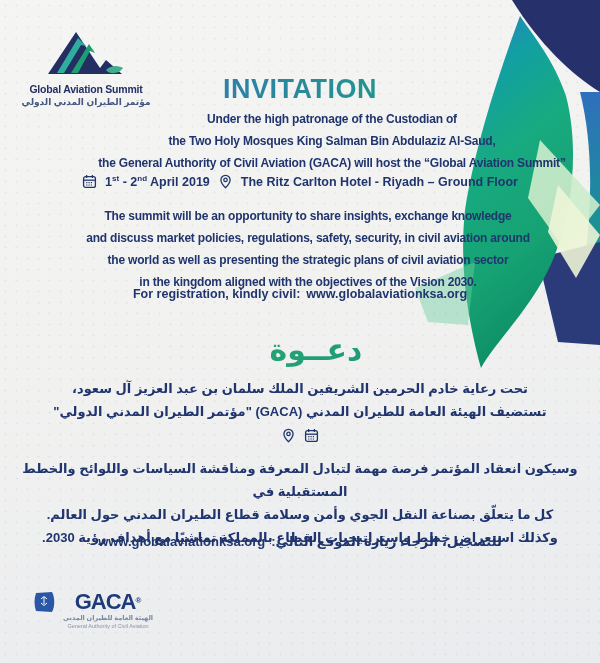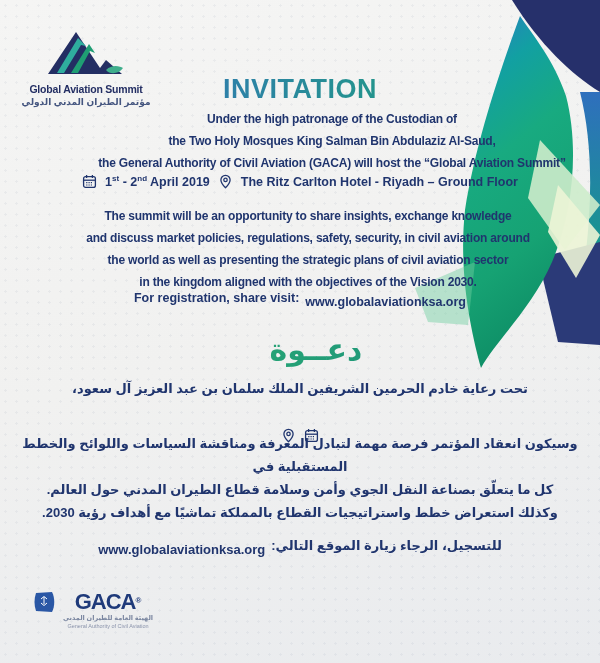--- a/index.html
+++ b/index.html
@@ -33,24 +33,24 @@
   .row{position:absolute;left:0;width:100%;display:flex;justify-content:center;align-items:center;
     gap:8px;color:#20356e;font-weight:bold;font-size:12.5px;}
   .date-row-en{top:174px;}
   .reg-row-en{top:287px;gap:6px;}
   sup.ord{font-size:8px;vertical-align:super;line-height:0;}
   .icon{flex:0 0 auto;display:inline-flex;}
   
   .ar-block{position:absolute;left:0;width:100%;text-align:center;direction:rtl;color:#20356e;}
   .ar-line{font-size:13px;line-height:23px;font-weight:bold;}
   .patronage-ar{top:377px;}
-  .summary-ar{top:432px;}
+  .summary-ar{top:457px;}
   .date-row-ar{top:428px;direction:rtl;font-size:13px;}
   .reg-row-ar{top:534px;direction:rtl;gap:6px;font-size:13px;}
-  .url{color:#20356e;margin-top:8px;}
+  .url{color:#20356e;}
   
   .gaca{position:absolute;left:32px;top:590px;display:flex;align-items:flex-start;gap:4px;}
   .gaca-text{display:flex;flex-direction:column;align-items:center;}
   .gaca-name{font-size:22px;font-weight:800;color:#1f3a7a;letter-spacing:-1px;line-height:24px;}
   .gaca-mark{font-size:8px;vertical-align:super;font-weight:bold;}
   .gaca-sub-ar{font-size:6.5px;color:#7a86a0;font-weight:bold;direction:rtl;line-height:8px;}
   .gaca-sub-en{font-size:5.5px;color:#8a93ab;line-height:8px;}
 </style>
 </head>
 <body>
@@ -126,28 +126,29 @@
   </div>
 
   <div class="en-block summary-en">
     <div class="en-line">The summit will be an opportunity to share insights, exchange knowledge</div>
     <div class="en-line">and discuss market policies, regulations, safety, security, in civil aviation around</div>
     <div class="en-line">the world as well as presenting the strategic plans of civil aviation sector</div>
     <div class="en-line">in the kingdom aligned with the objectives of the Vision 2030.</div>
   </div>
 
   <div class="row reg-row-en">
-    <span>For registration, share visit:</span>
+    <span>For registration, kindly civil:</span>
     <span class="url">www.globalaviationksa.org</span>
   </div>
 
   <div class="title-ar">دعــوة</div>
 
   <div class="ar-block patronage-ar">
     <div class="ar-line">تحت رعاية خادم الحرمين الشريفين الملك سلمان بن عبد العزيز آل سعود،</div>
+    <div class="ar-line">تستضيف الهيئة العامة للطيران المدني (GACA) "مؤتمر الطيران المدني الدولي"</div>
   </div>
 
   <div class="row date-row-ar">
     <span class="icon">
       <svg width="15" height="15" viewBox="0 0 15 15">
           <g fill="none" stroke="#20356e" stroke-width="1.3">
             <rect x="1.6" y="2.6" width="11.8" height="10.8" rx="2"></rect>
             <line x1="4.6" y1="1" x2="4.6" y2="4"></line>
             <line x1="10.4" y1="1" x2="10.4" y2="4"></line>
             <line x1="1.6" y1="6.2" x2="13.4" y2="6.2"></line>

